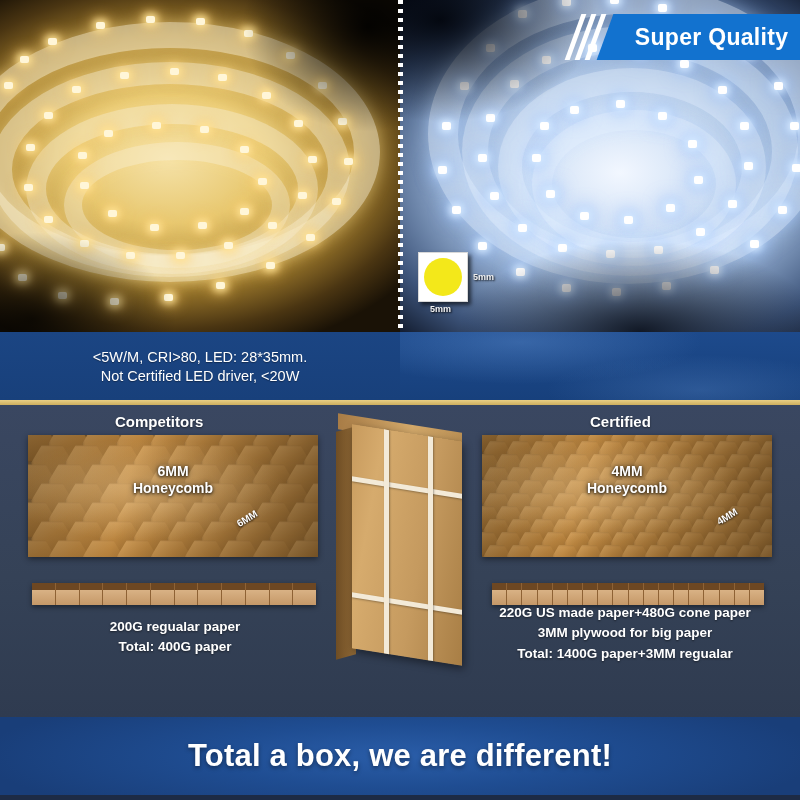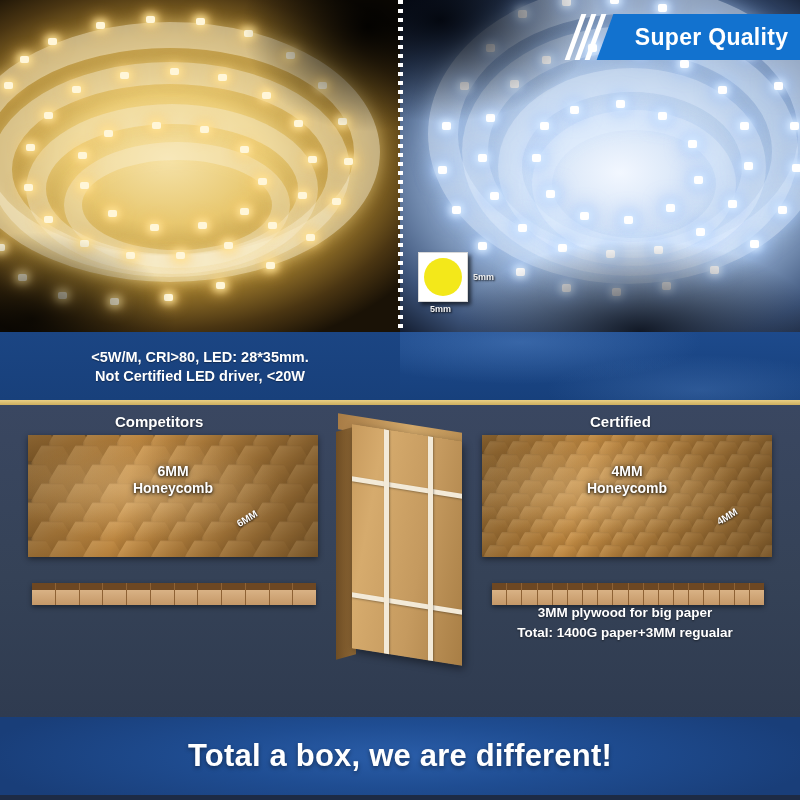--- a/index.html
+++ b/index.html
@@ -118,21 +118,21 @@
     gap:3px;
   }
   .spec-left { background:linear-gradient(180deg,#1b4583 0%, #18407b 100%); }
   .spec-right {
     background:
       radial-gradient(ellipse 260px 60px at 30% 15%, rgba(120,170,235,.30) 0%, rgba(120,170,235,0) 70%),
       radial-gradient(ellipse 220px 50px at 75% 85%, rgba(120,170,235,.22) 0%, rgba(120,170,235,0) 70%),
       linear-gradient(180deg,#1d4a8c 0%, #17407c 100%);
   }
   .spec-line {
-    color:#ffffff; font-size:14.5px; font-weight:bold; white-space:nowrap;
+    color:#ffffff; font-size:14.5px; font-weight:normal; white-space:nowrap;
     text-shadow:0 1px 1px rgba(0,0,0,.35);
   }
 
   
   .gold-bar { width:800px; height:5px; background:linear-gradient(180deg,#e8cf86 0%, #cdae5e 100%); }
 
   
   .pack {
     position:relative; width:800px; height:312px;
     background:linear-gradient(180deg,#3a4761 0%, #354257 55%, #2f3b50 100%);
@@ -503,20 +503,24 @@
           <div class="cell"></div>
         <div class="cell"></div>
           <div class="cell"></div>
           <div class="cell"></div>
         <div class="cell"></div>
           <div class="cell"></div>
           <div class="cell"></div>
       </div>
     </div>
 
+    <div class="cap" style="left:20px; top:212px; width:310px;">
+      <div>200G regualar paper</div>
+      <div>Total: 400G paper</div>
+    </div>
 
     <div class="carton">
       <div class="carton-top"></div>
       <div class="carton-side"></div>
       <div class="carton-front">
         <div class="band-h" style="left:0; top:52px;  width:110px;"></div>
         <div class="band-h" style="left:0; top:168px; width:110px;"></div>
         <div class="band-v" style="left:32px; top:0; height:224px;"></div>
         <div class="band-v" style="left:76px; top:0; height:224px;"></div>
       </div>
@@ -680,20 +684,21 @@
         <div class="cell"></div>
           <div class="cell"></div>
           <div class="cell"></div>
         <div class="cell"></div>
           <div class="cell"></div>
           <div class="cell"></div>
       </div>
     </div>
 
     <div class="cap" style="left:455px; top:198px; width:340px;">
+      <div>220G US made paper+480G cone paper</div>
       <div>3MM plywood for big paper</div>
       <div>Total: 1400G paper+3MM regualar</div>
     </div>
   </div>
 
   <div class="headline">
     <span>Total a box, we are different!</span>
   </div>
 
 </div>

